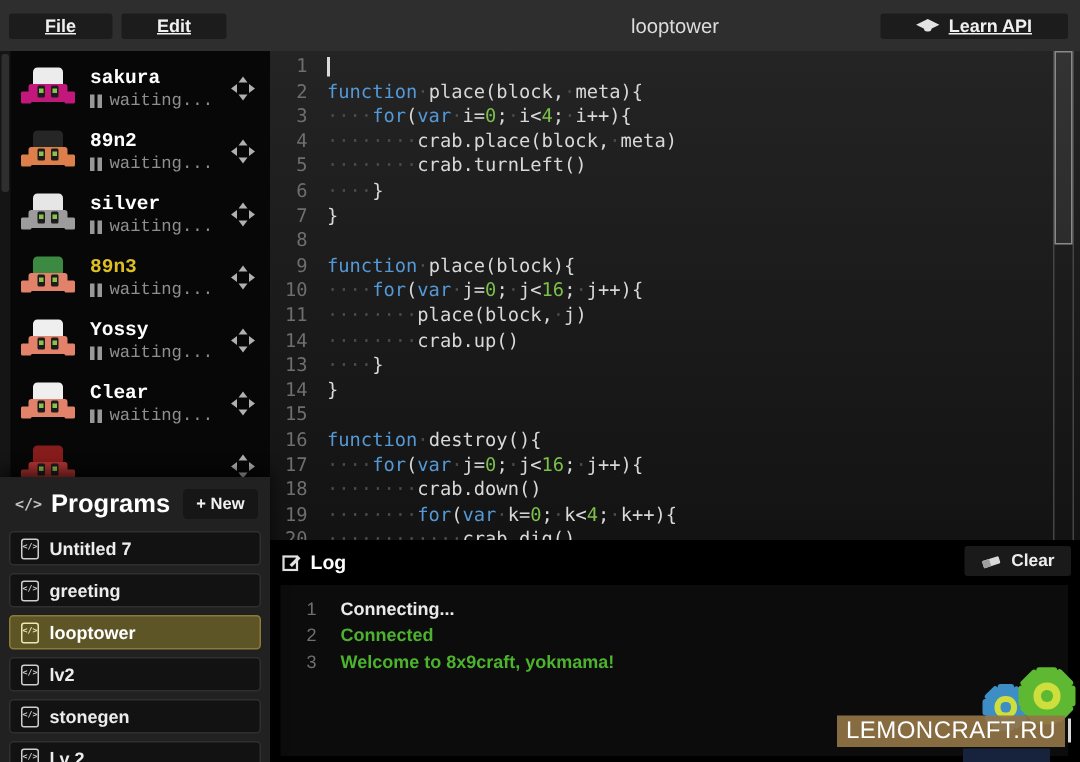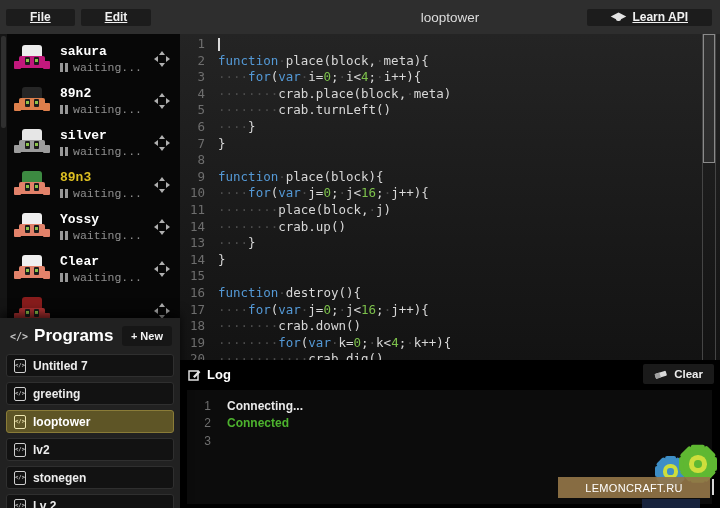--- a/index.html
+++ b/index.html
@@ -130,21 +130,21 @@
   }
   .lrow { display:flex; height:17.5px; align-items:center; }
   .lnum { width:40px; padding-right:16px; text-align:right; color:#6f6f6f; font-weight:400; flex:none; }
 
   
   .watermark { position:absolute; z-index:40; pointer-events:none; }
   .wm-bar {
     position:absolute; left:558px; top:477px; width:152px; height:21px;
     background:rgba(146,117,72,0.92); display:flex; align-items:center; justify-content:center;
   }
-  .wm-text { color:#fff; font-size:11px; letter-spacing:0.3px; }
+  .wm-text { color:#fff; font-size:16px; letter-spacing:0.3px; }
   .wm-cursor { position:absolute; left:712px; top:479px; width:1.5px; height:16px; background:#d8d8d8; }
   .wm-navy { position:absolute; left:642px; top:499px; width:58px; height:9px; background:#17233d; }
   .gear { position:absolute; }
   .gear i { position:absolute; }
   .gbar { left:0; top:32%; width:100%; height:36%; border-radius:2px; }
   .g2 { transform:rotate(45deg); } .g3 { transform:rotate(90deg); } .g4 { transform:rotate(135deg); }
   .gbody { left:11%; top:11%; width:78%; height:78%; border-radius:50%; }
   .gring { left:27%; top:27%; width:46%; height:46%; border-radius:50%; background:#cede3c; }
   .ghole { left:40%; top:40%; width:20%; height:20%; border-radius:50%; }
   .gear-blue  { left:655px; top:456px; width:31px; height:31px; }
@@ -503,20 +503,21 @@
     <span class="ltext" style="color: rgb(234, 234, 234);">Connecting...</span>
   </div>
 
   <div class="lrow">
     <span class="lnum">2</span>
     <span class="ltext" style="color: rgb(77, 179, 46);">Connected</span>
   </div>
 
   <div class="lrow">
     <span class="lnum">3</span>
+    <span class="ltext" style="color: rgb(77, 179, 46);">Welcome to 8x9craft, yokmama!</span>
   </div>
 </div>
   </div>
 
   <div class="watermark">
     <span class="gear gear-blue">
       <i class="gbar"></i>
         <i class="gbar g2"></i>
         <i class="gbar g3"></i>
         <i class="gbar g4"></i>

